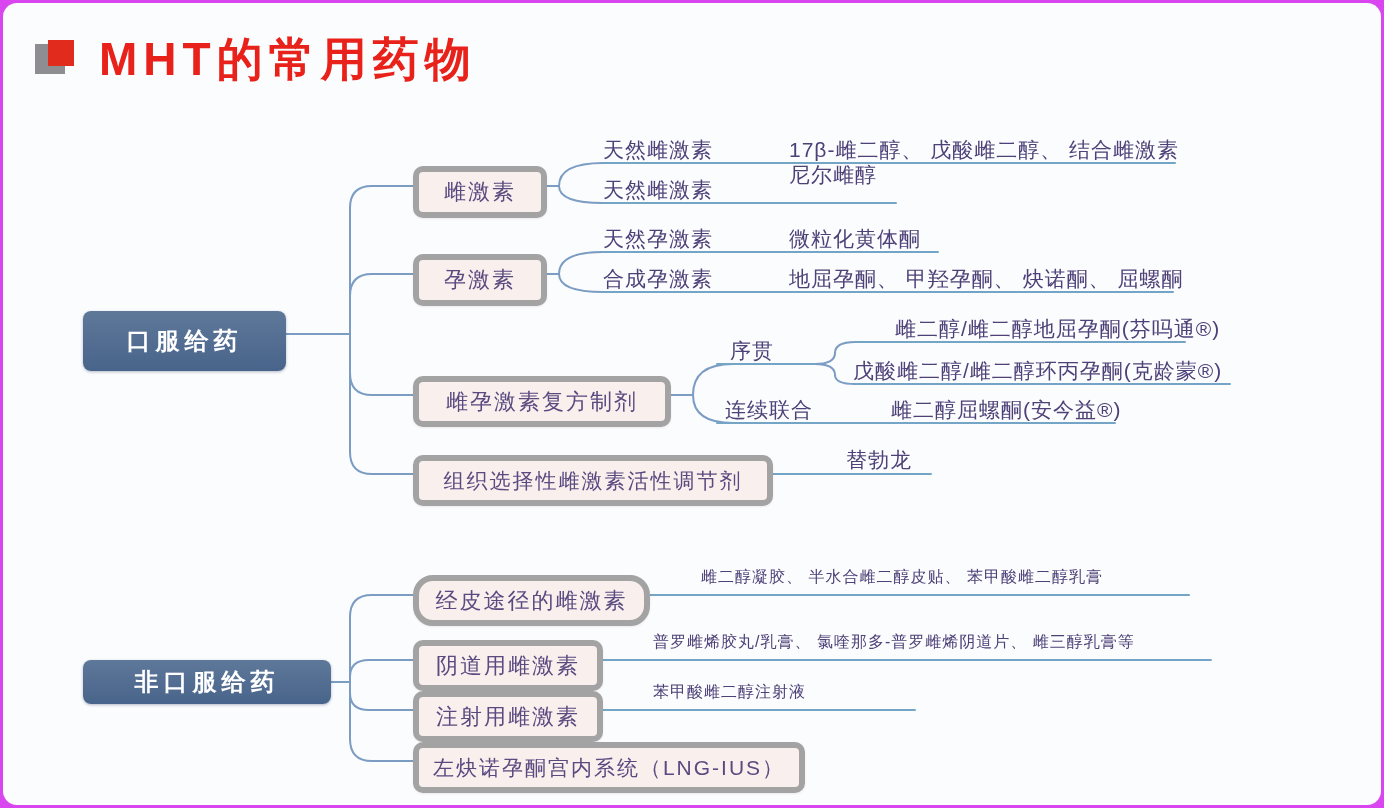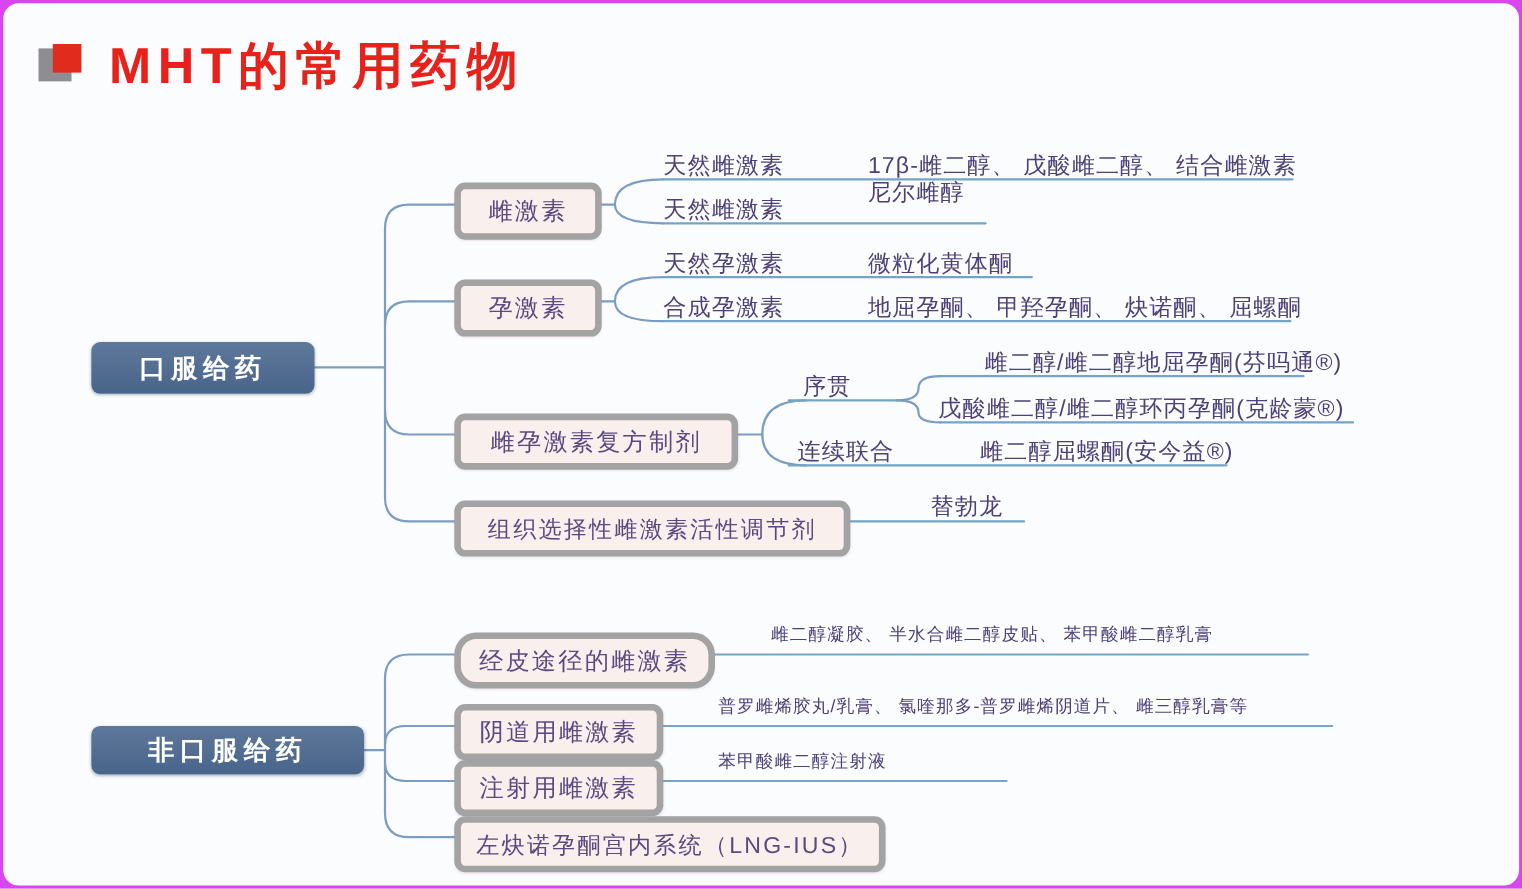--- a/index.html
+++ b/index.html
@@ -88,21 +88,21 @@
     </svg>
 
     <div class="title-wrap">
       <div class="title-icon">
         <div class="sq-gray"></div>
           <div class="sq-red"></div>
       </div>
       <div class="page-title">MHT的常用药物</div>
     </div>
 
-    <div class="root-node" style="left:80px;top:308px;width:203px;height:47px;">口服给药</div>
+    <div class="root-node" style="left:80px;top:308px;width:203px;height:60px;">口服给药</div>
     <div class="root-node" style="left:80px;top:657px;width:248px;height:44px;">非口服给药</div>
 
     <div class="pnode" style="left:410px;top:163px;width:122px;height:40px;">雌激素</div>
     <div class="pnode" style="left:410px;top:251px;width:122px;height:40px;">孕激素</div>
     <div class="pnode" style="left:410px;top:373px;width:246px;height:39px;">雌孕激素复方制剂</div>
     <div class="pnode" style="left:410px;top:452px;width:348px;height:39px;font-size:21px;">组织选择性雌激素活性调节剂</div>
 
     <div class="tline" style="left:600px;top:133px;">天然雌激素</div>
     <div class="tline" style="left:786px;top:133px;">17β-雌二醇、 戊酸雌二醇、 结合雌激素</div>
     <div class="tline" style="left:600px;top:173px;">天然雌激素</div>

